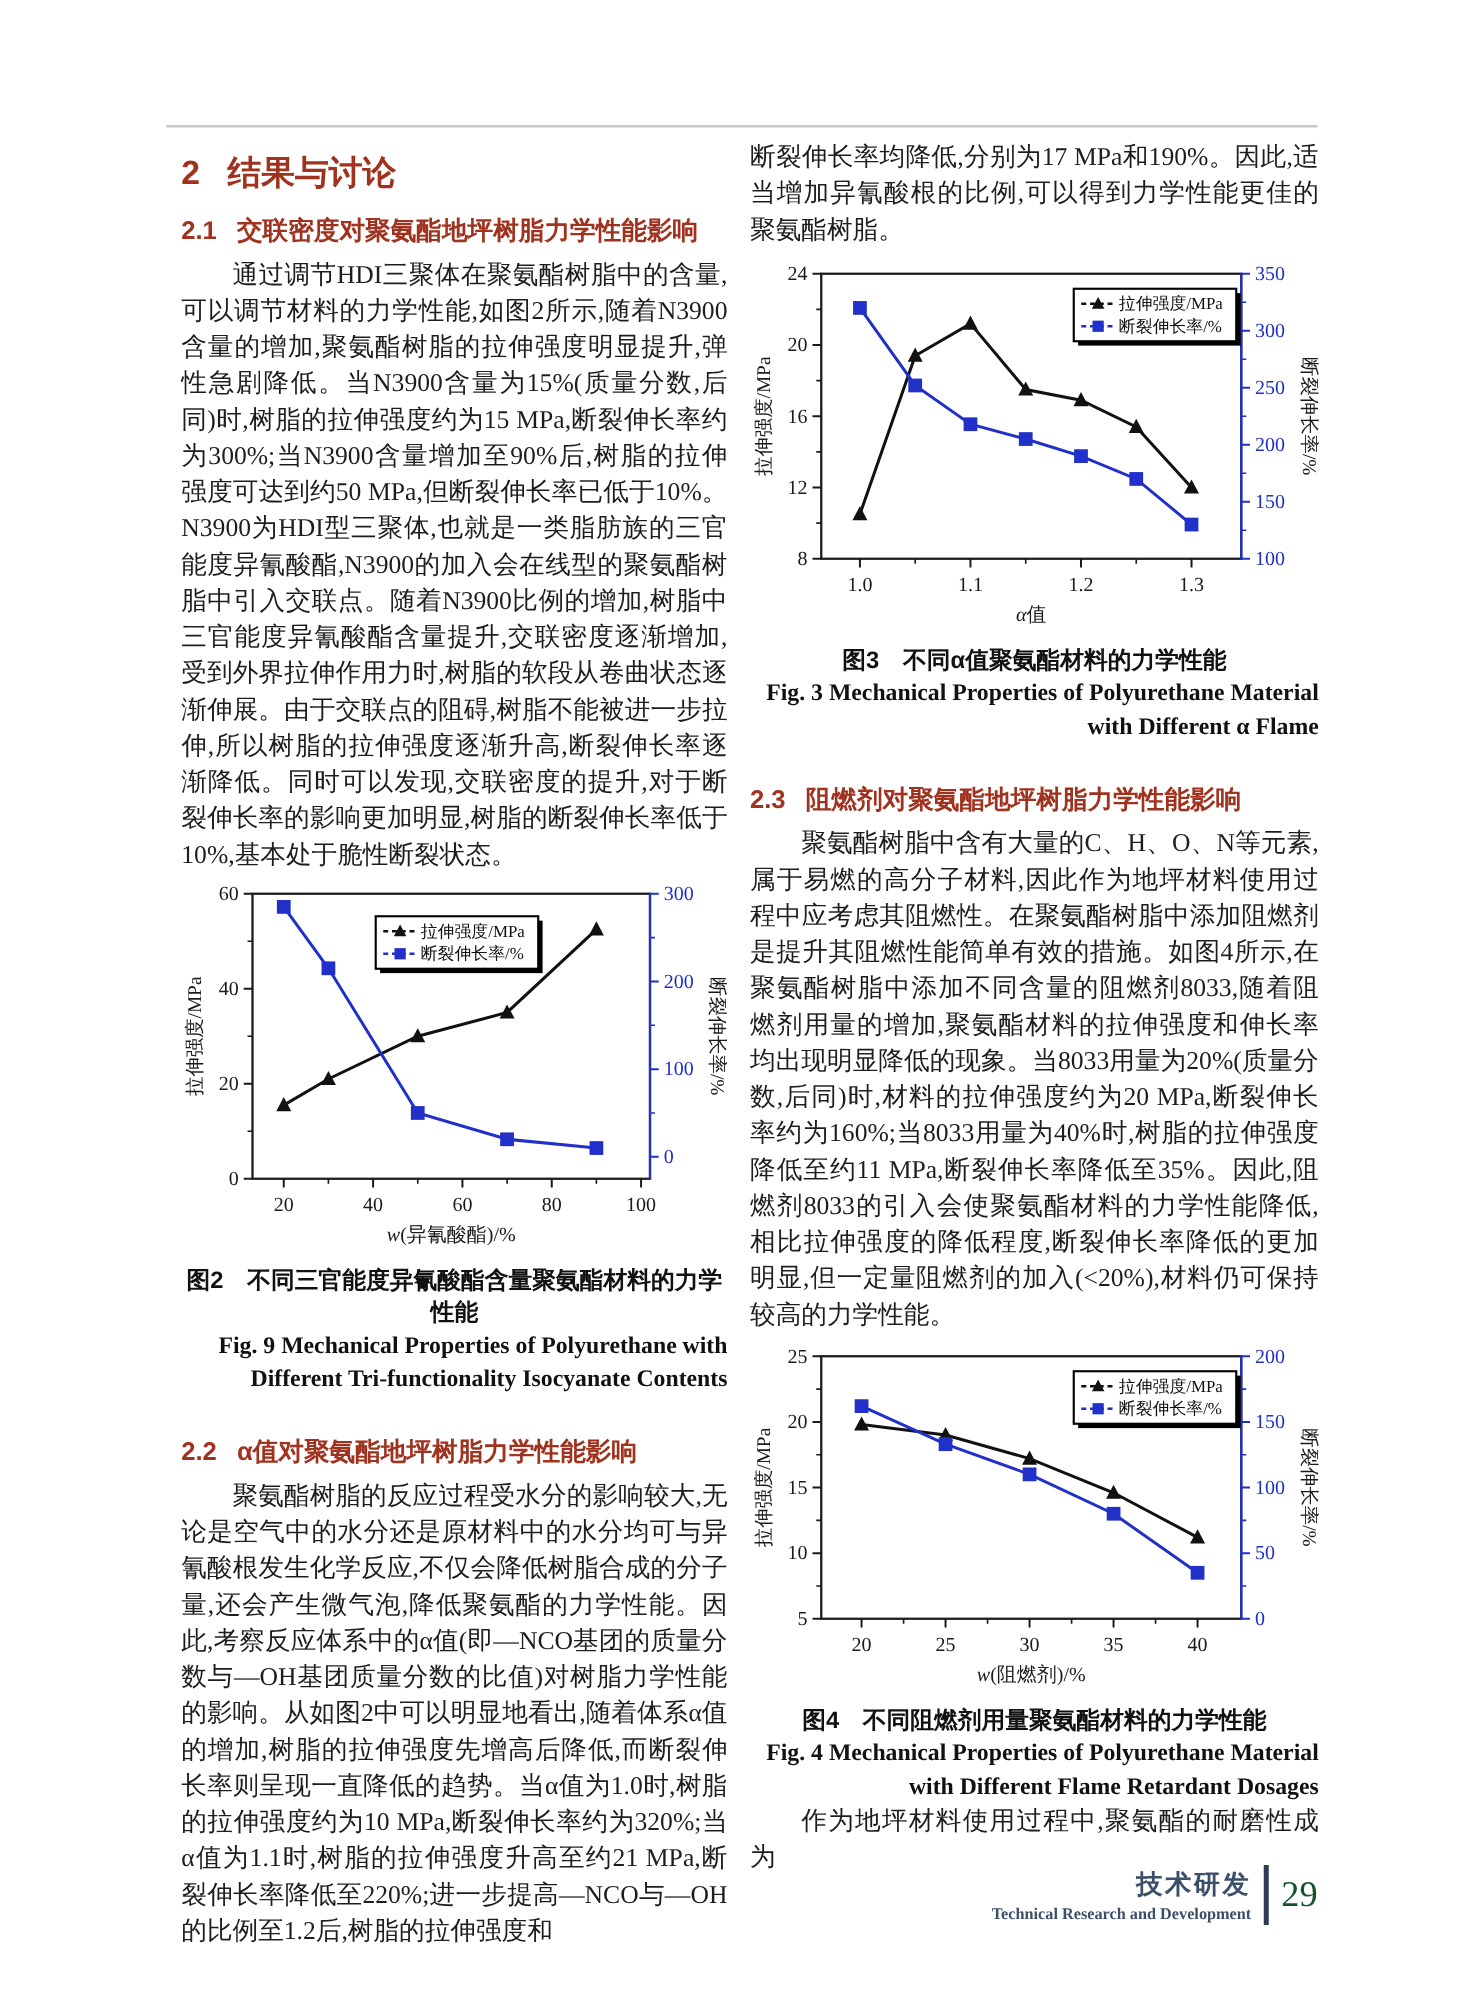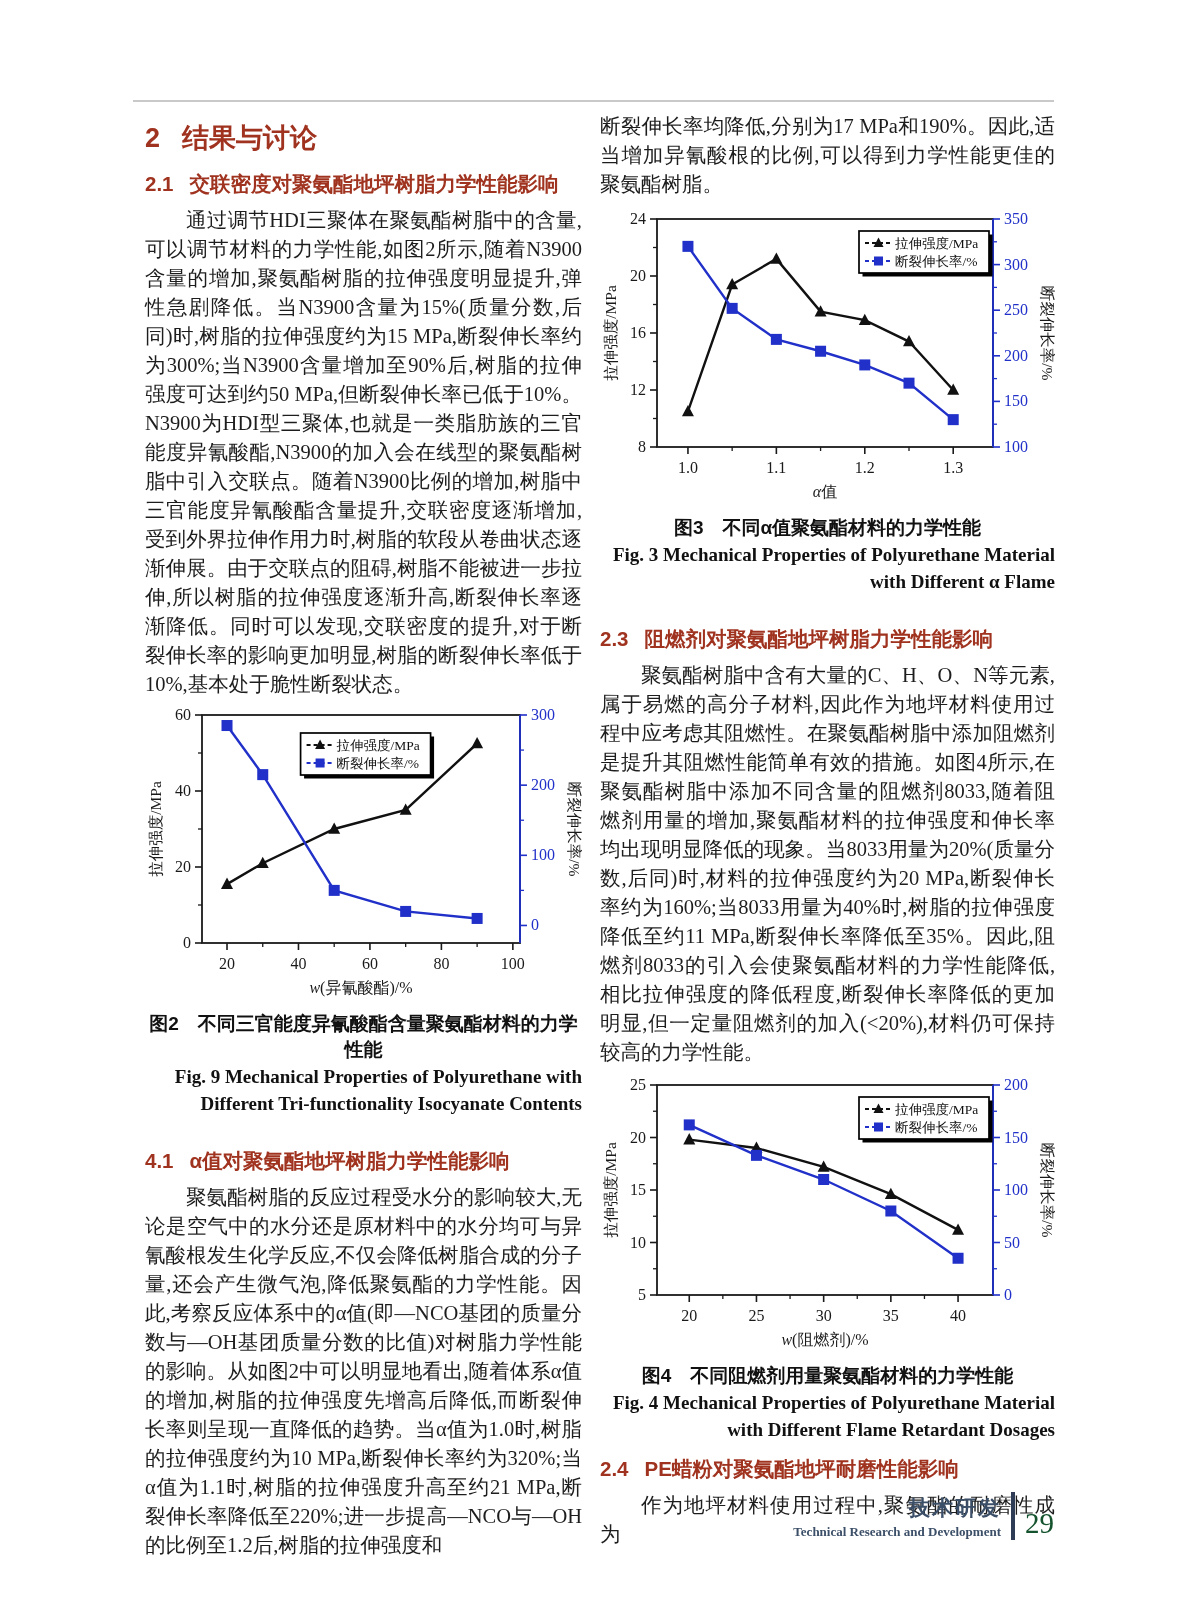--- a/index.html
+++ b/index.html
@@ -30,21 +30,21 @@
   #fig2-chart{height:300px;margin-top:4px;}
   #fig3-chart{height:300px;margin-top:8px;}
   #fig4-chart{height:282px;margin-top:6px;}
   svg text{font-family:"Liberation Serif","DejaVu Serif",serif;}
 
   .cap-zh{font-family:"Liberation Sans","DejaVu Sans",sans-serif;font-weight:bold;
           font-size:19px;text-align:center;margin-top:8px;color:#111;}
   .cap-en{font-weight:bold;font-size:19px;line-height:27px;text-align:right;color:#111;
           font-family:"Liberation Serif","DejaVu Serif",serif;}
 
-  .footer{position:absolute;top:1492px;right:133px;display:flex;align-items:flex-end;}
+  .footer{position:absolute;top:1492px;right:133px;display:flex;align-items:center;}
   .footer .labels{text-align:right;margin-right:10px;}
   .footer .zh{font-family:"Liberation Sans","DejaVu Sans",sans-serif;font-weight:bold;
               font-size:21px;color:#3c4f68;letter-spacing:2px;}
   .footer .en{font-weight:bold;font-size:13px;color:#3c4f68;margin-top:2px;}
   .footer .bar{width:4px;height:48px;background:#2e3d55;margin-right:10px;}
   .footer .pagenum{font-size:29px;color:#14532d;font-family:"Liberation Serif","DejaVu Serif",serif;}
 </style>
 </head>
 <body>
 
@@ -122,21 +122,21 @@
           <text x="191.57999999999998" y="46.5" font-size="13.5" text-anchor="start" fill="#111">拉伸强度/MPa</text>
           <line x1="161.57999999999998" y1="60" x2="188.57999999999998" y2="60" stroke="#2030c8" stroke-width="2" stroke-dasharray="4 3"></line>
           <rect x="170.57999999999998" y="55.5" width="9" height="9" fill="#2030c8"></rect>
           <text x="191.57999999999998" y="64.5" font-size="13.5" text-anchor="start" fill="#111">断裂伸长率/%</text>
         </svg></div>
     <div class="cap-zh">图2　不同三官能度异氰酸酯含量聚氨酯材料的力学性能</div>
     <div class="cap-en">Fig. 9  Mechanical Properties of Polyurethane with</div>
     <div class="cap-en">Different Tri-functionality Isocyanate Contents</div>
 
     <h3 class="sub gap-top">
-      <span class="num">4.1</span><span>α值对聚氨酯地坪树脂力学性能影响</span>
+      <span class="num">2.2</span><span>α值对聚氨酯地坪树脂力学性能影响</span>
     </h3>
     <p class="body indent">聚氨酯树脂的反应过程受水分的影响较大,无论是空气中的水分还是原材料中的水分均可与异氰酸根发生化学反应,不仅会降低树脂合成的分子量,还会产生微气泡,降低聚氨酯的力学性能。因此,考察反应体系中的α值(即—NCO基团的质量分数与—OH基团质量分数的比值)对树脂力学性能的影响。从如图2中可以明显地看出,随着体系α值的增加,树脂的拉伸强度先增高后降低,而断裂伸长率则呈现一直降低的趋势。当α值为1.0时,树脂的拉伸强度约为10 MPa,断裂伸长率约为320%;当α值为1.1时,树脂的拉伸强度升高至约21 MPa,断裂伸长率降低至220%;进一步提高—NCO与—OH的比例至1.2后,树脂的拉伸强度和</p>
   </div>
 
   <div class="col col-right">
     <p class="body">断裂伸长率均降低,分别为17 MPa和190%。因此,适当增加异氰酸根的比例,可以得到力学性能更佳的聚氨酯树脂。</p>
 
     <div class="chart" id="fig3-chart"><svg width="455" height="300" viewBox="0 0 455 300">
           <rect x="57" y="12" width="336" height="228" fill="none" stroke="#1a1a1a" stroke-width="1.8"></rect>
           <line x1="393" y1="12" x2="393" y2="240" stroke="#2030c8" stroke-width="1.8"></line>
@@ -285,23 +285,20 @@
           <path d="M 278.5 30.5 L 283.5 40 L 273.5 40 Z" fill="#111111"></path>
           <text x="295" y="40.5" font-size="13.5" text-anchor="start" fill="#111">拉伸强度/MPa</text>
           <line x1="265" y1="54" x2="292" y2="54" stroke="#2030c8" stroke-width="2" stroke-dasharray="4 3"></line>
           <rect x="274" y="49.5" width="9" height="9" fill="#2030c8"></rect>
           <text x="295" y="58.5" font-size="13.5" text-anchor="start" fill="#111">断裂伸长率/%</text>
         </svg></div>
     <div class="cap-zh">图4　不同阻燃剂用量聚氨酯材料的力学性能</div>
     <div class="cap-en">Fig. 4  Mechanical Properties of Polyurethane Material</div>
     <div class="cap-en">with Different Flame Retardant Dosages</div>
 
-    <h3 class="sub">
-      <span class="num">2.4</span><span>PE蜡粉对聚氨酯地坪耐磨性能影响</span>
-    </h3>
     <p class="body indent">作为地坪材料使用过程中,聚氨酯的耐磨性成为</p>
   </div>
 
   <div class="footer">
     <div class="labels">
       <div class="zh">技术研发</div>
       <div class="en">Technical Research and Development</div>
     </div>
     <div class="bar"></div>
     <div class="pagenum">29</div>

